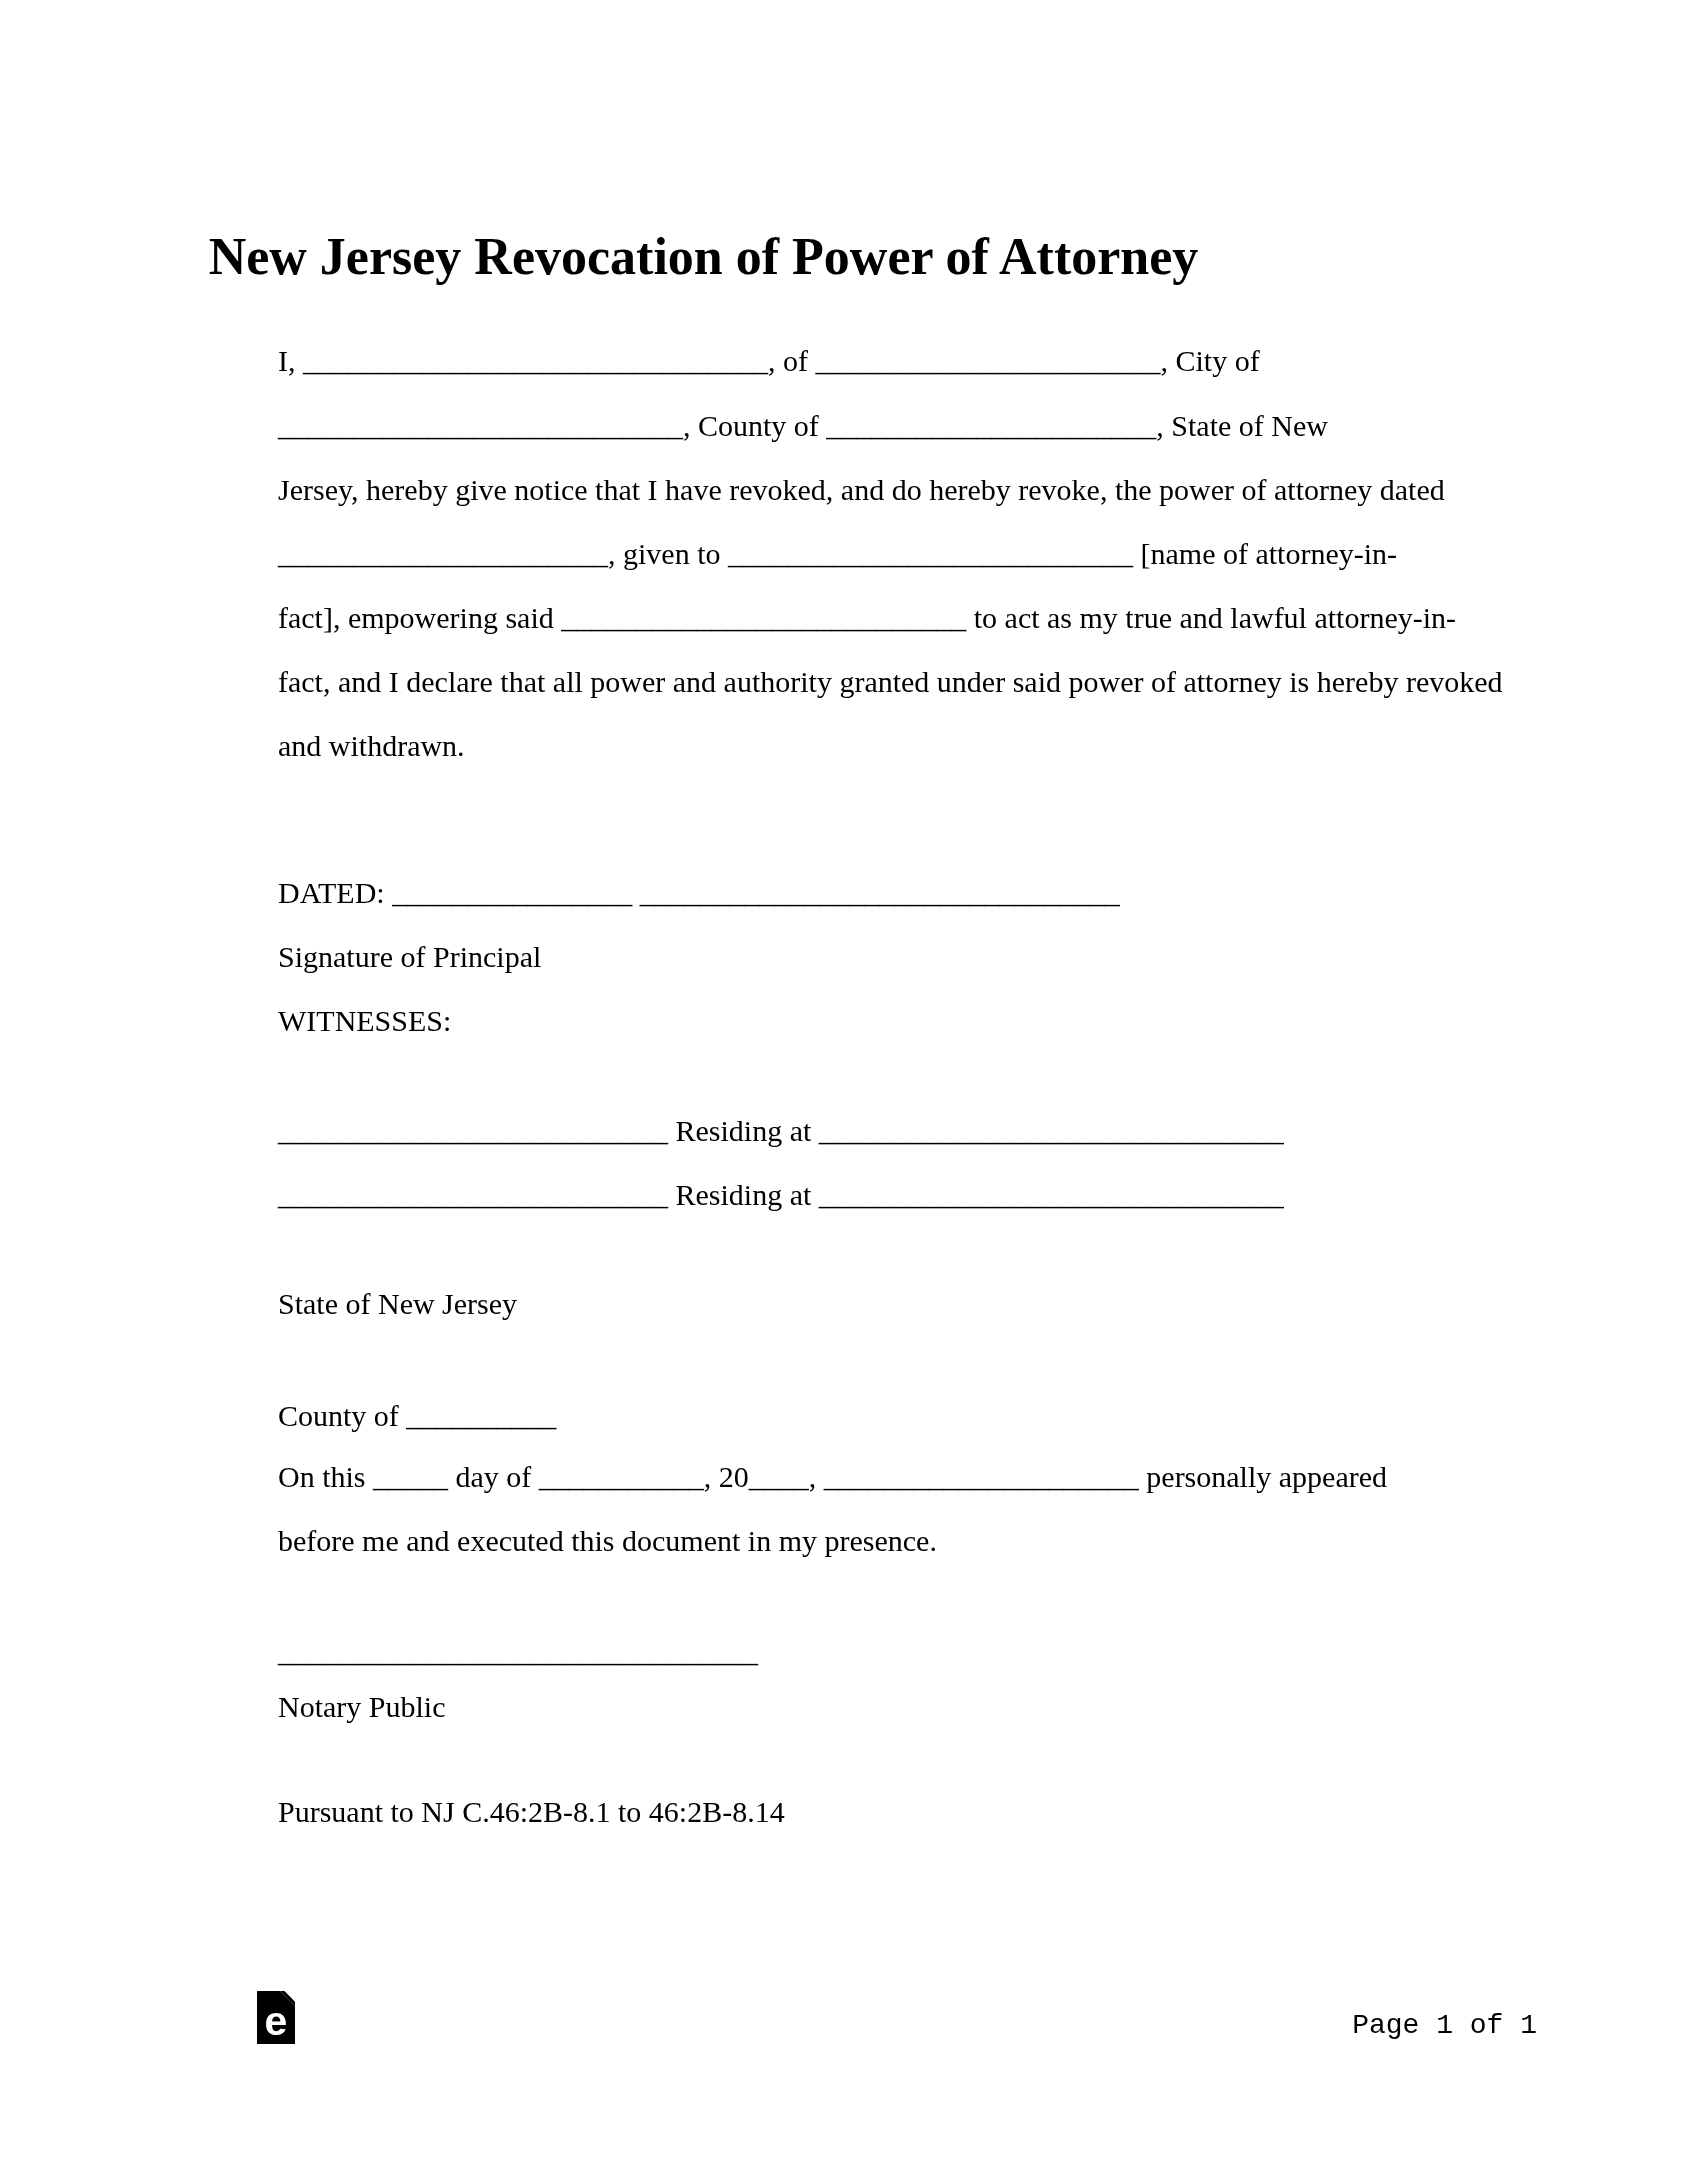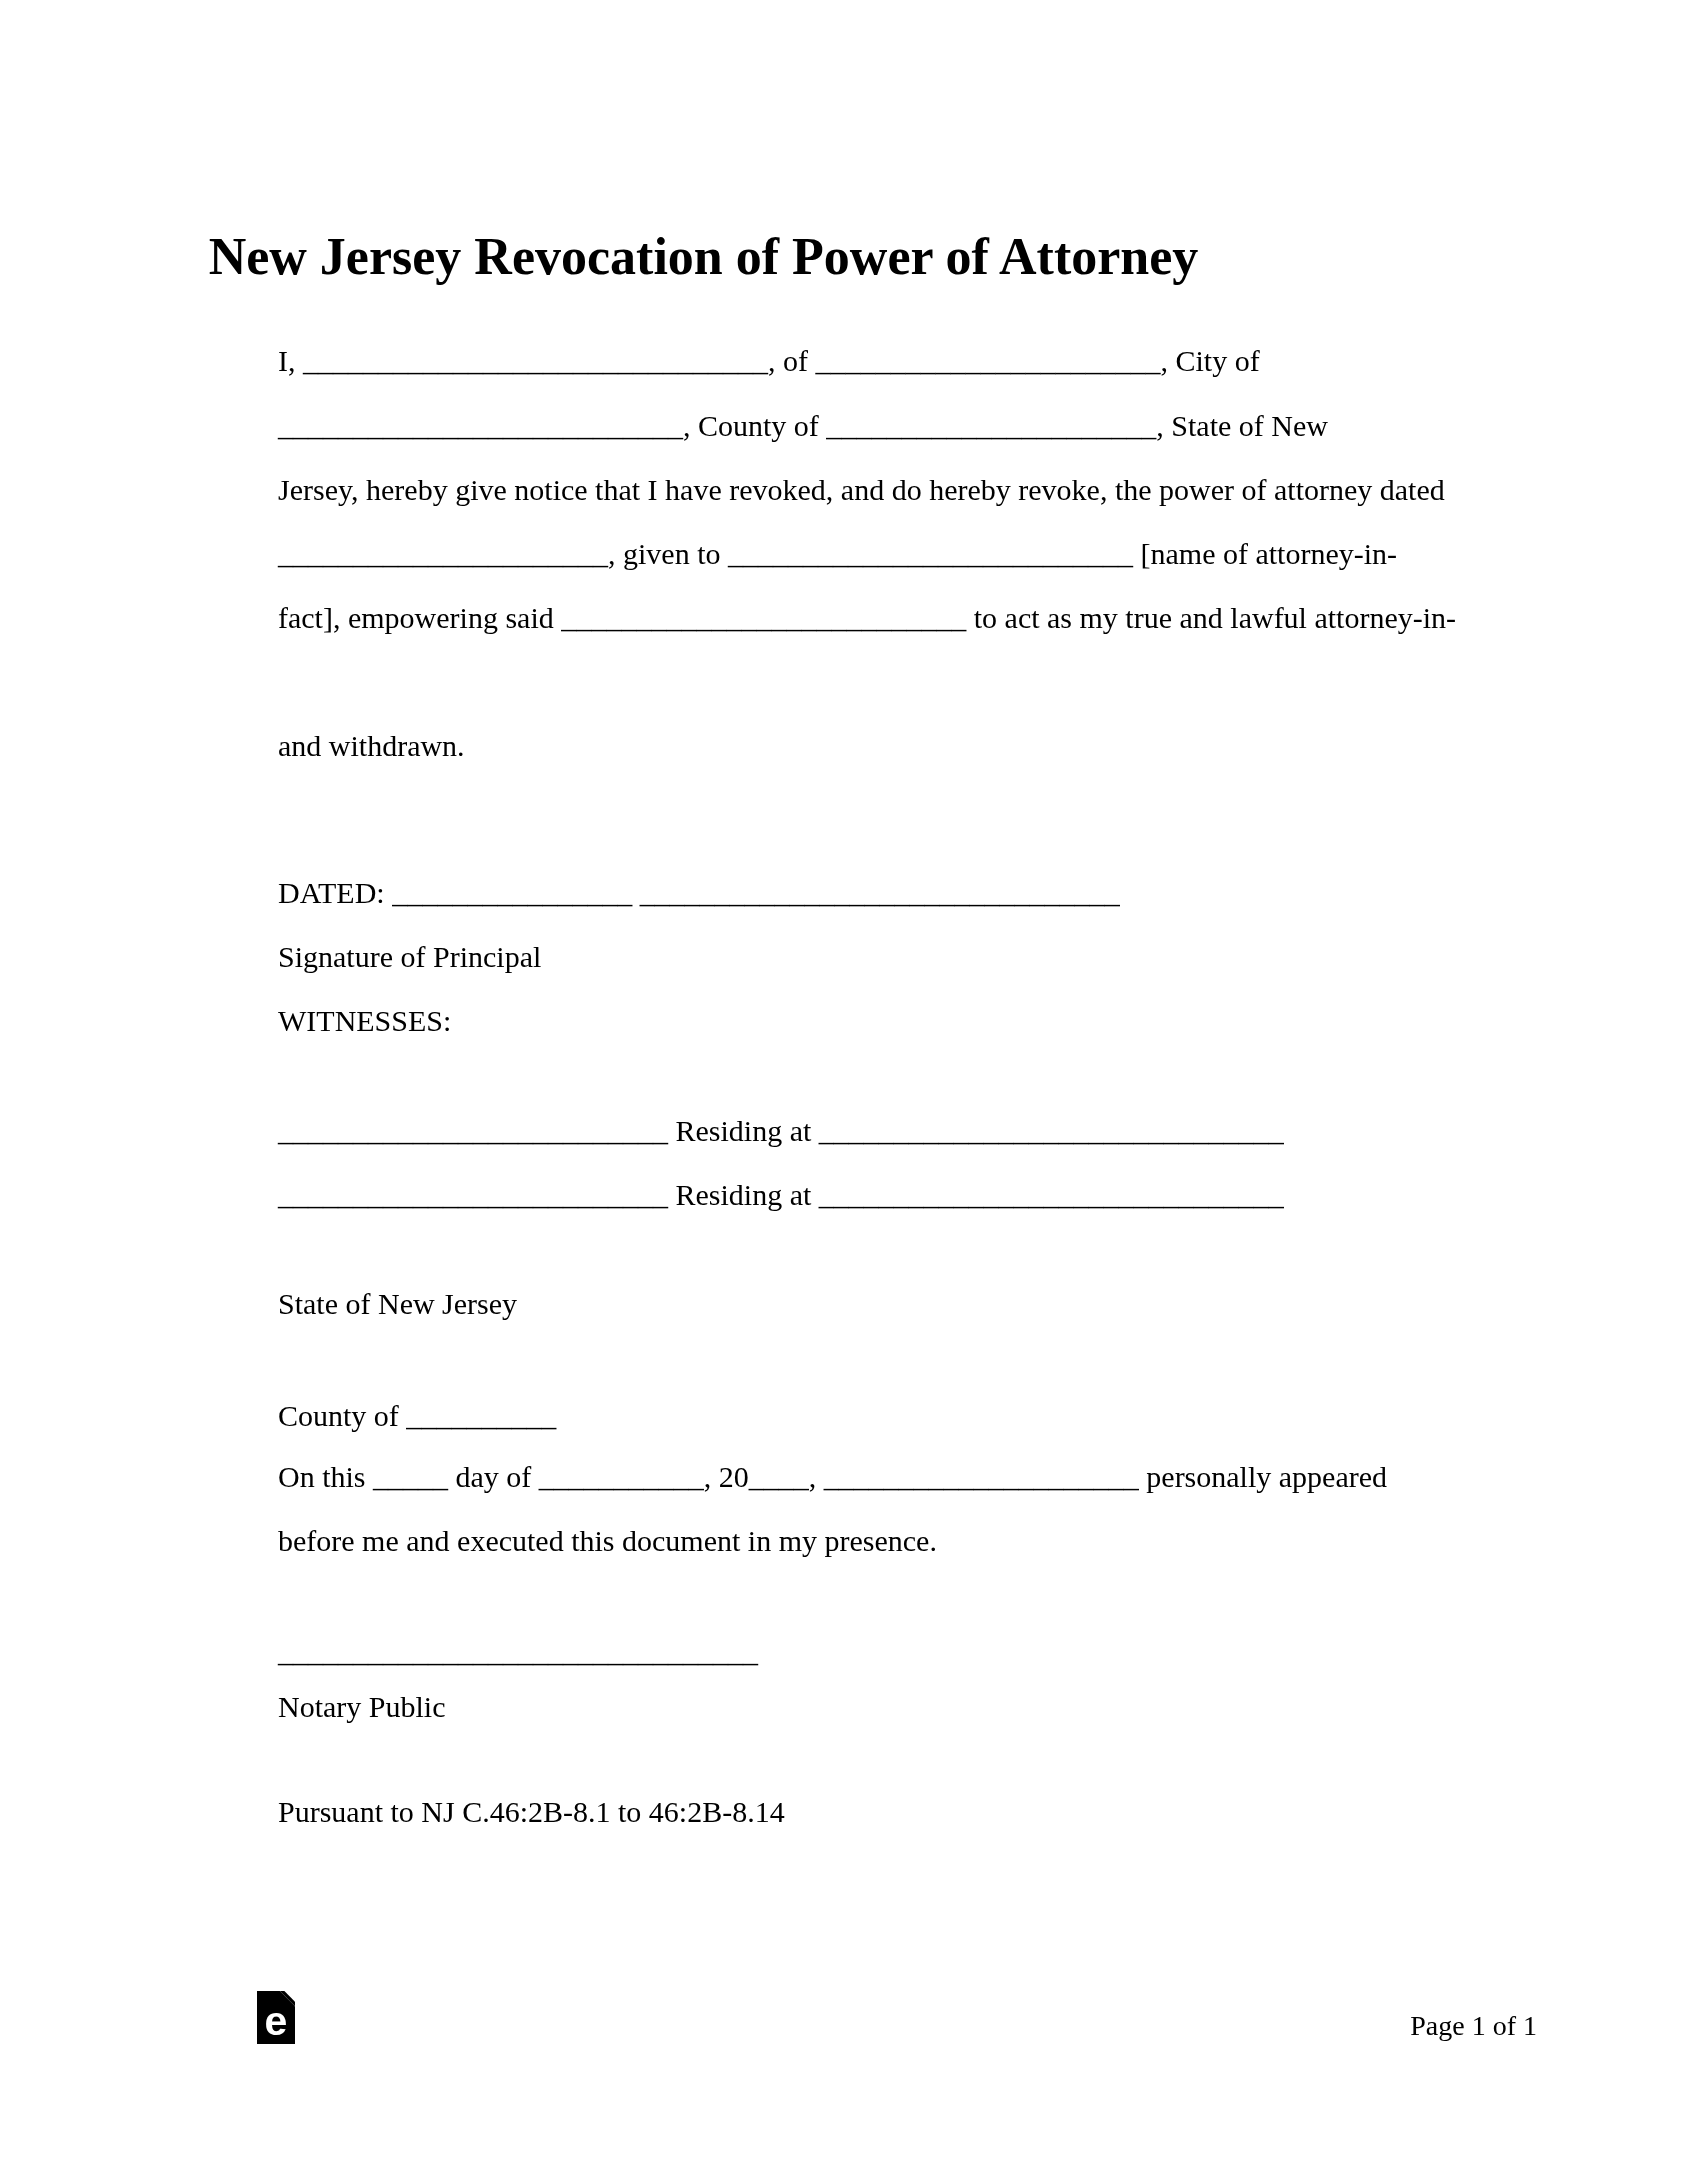--- a/index.html
+++ b/index.html
@@ -38,37 +38,38 @@
   }
   .logo-letter{
     position:absolute;left:0;top:4px;width:100%;height:100%;
     display:flex;align-items:center;justify-content:center;
     color:#ffffff;
     font-family:"Liberation Sans", sans-serif;
     font-weight:bold;font-size:41px;line-height:41px;
   }
   .page-indicator{
     position:absolute;right:150px;top:2009px;
-    font-family:Liberation Serif, serif;
+    font-family:Liberation Mono, monospace;
     font-size:28px;line-height:33px;
     white-space:pre;
   }
 </style>
 </head>
 <body>
 
 <div class="page">
 
   <div class="doc-title">New Jersey Revocation of Power of Attorney</div>
 
   <div class="line" style="top:394px">___________________________, County of ______________________, State of New</div>
   <div class="line" style="top:329px">I, _______________________________, of _______________________, City of</div>
   <div class="line" style="top:458px">Jersey, hereby give notice that I have revoked, and do hereby revoke, the power of attorney dated</div>
   <div class="line" style="top:586px">fact], empowering said ___________________________ to act as my true and lawful attorney-in-</div>
   <div class="line" style="top:522px">______________________, given to ___________________________ [name of attorney-in-</div>
+  <div class="line" style="top:650px">fact, and I declare that all power and authority granted under said power of attorney is hereby revoked</div>
   <div class="line" style="top:714px">and withdrawn.</div>
 
   <div class="line" style="top:861px">DATED: ________________ ________________________________</div>
 
   <div class="line" style="top:925px">Signature of Principal</div>
 
   <div class="line" style="top:989px">WITNESSES:</div>
 
   <div class="line" style="top:1099px">__________________________ Residing at _______________________________</div>
   <div class="line" style="top:1163px">__________________________ Residing at _______________________________</div>

